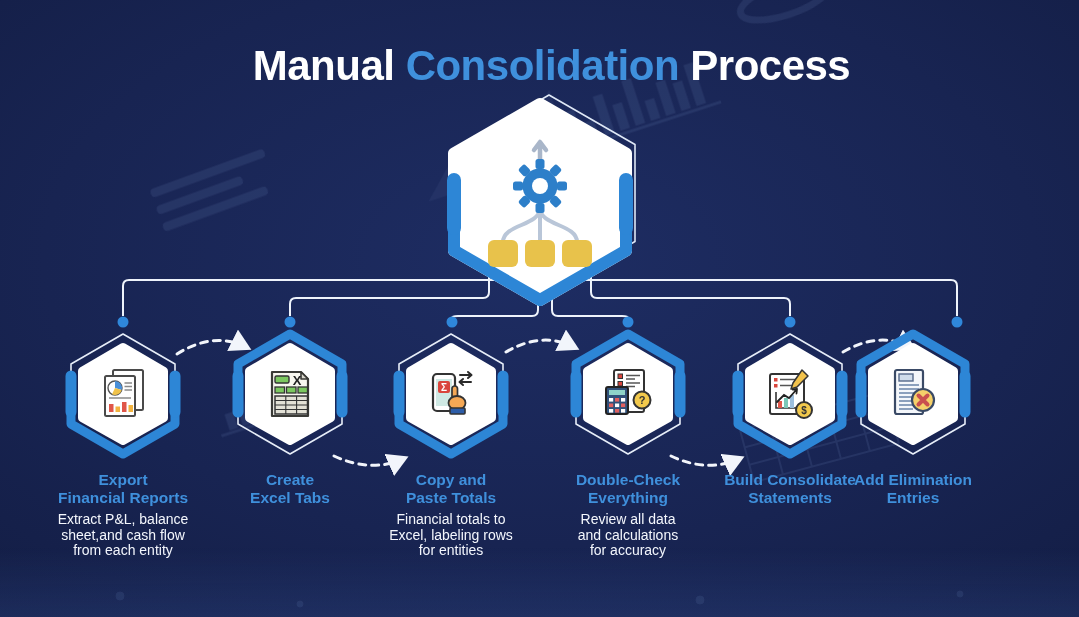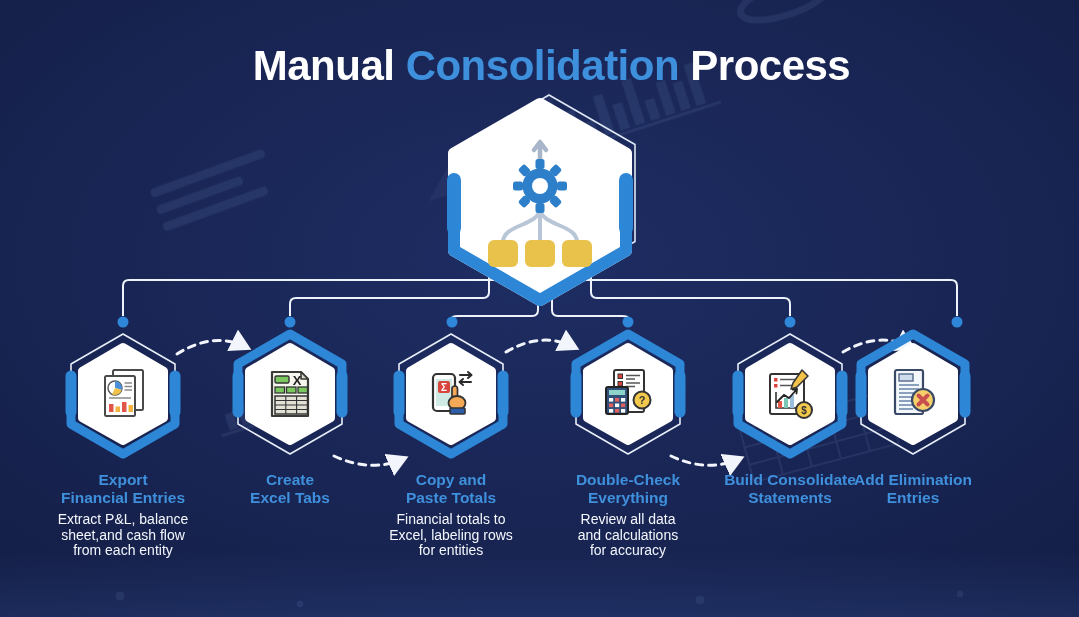--- a/index.html
+++ b/index.html
@@ -152,21 +152,21 @@
         <path d="M18 20 L24.7 22 A7 7 0 0 1 15 26.3 Z" fill="#f0c24a"></path>
         <path d="M27.5 15 H35 M27.5 18.5 H35 M27.5 22 H35" stroke="#8a8a8a" stroke-width="1.5"></path>
         <path d="M12 30 H34" stroke="#8a8a8a" stroke-width="1.5"></path>
         <rect x="12" y="36" width="4.5" height="8" fill="#e05649"></rect>
         <rect x="18.5" y="38.5" width="4.5" height="5.5" fill="#f2b33f"></rect>
         <rect x="25" y="34" width="4.5" height="10" fill="#e05649"></rect>
         <rect x="31.5" y="37" width="4.5" height="7" fill="#f2b33f"></rect>
       </g>
     </svg>
     <div class="step-title">Export
-Financial Entries</div>
+Financial Reports</div>
     <div class="step-desc">Extract P&amp;L, balance
 sheet,and cash flow
 from each entity</div>
   </div>
 
   <div class="step" style="left:195px;">
     <svg class="hex" width="120" height="132" viewBox="0 0 120 132">
       <path d="M 8 62 L 8 36 L 60 6 L 112 36 L 112 62" fill="none" stroke="#2d86d6" stroke-width="9" stroke-linejoin="round"></path>
       <path d="M 8 70 L 8 96 L 60 126 L 112 96 L 112 70" fill="none" stroke="#e6edf8" stroke-width="1.6" stroke-linejoin="round"></path>
       <line x1="8" y1="48" x2="8" y2="84" stroke="#2d86d6" stroke-width="11" stroke-linecap="round"></line>

